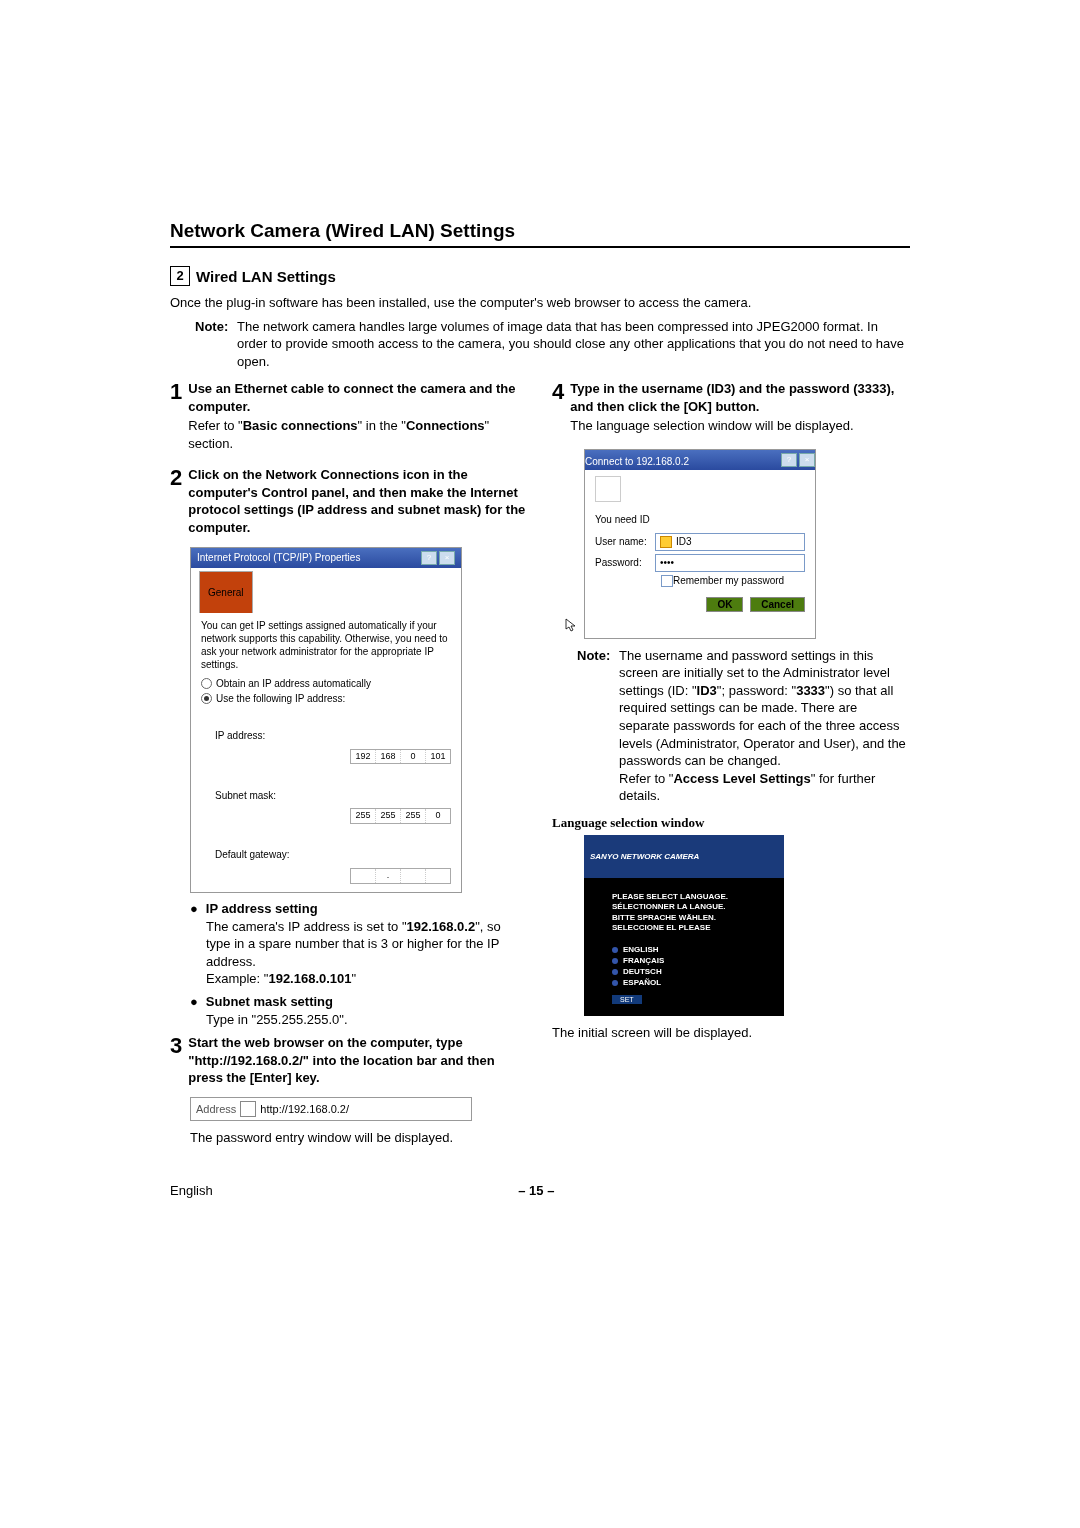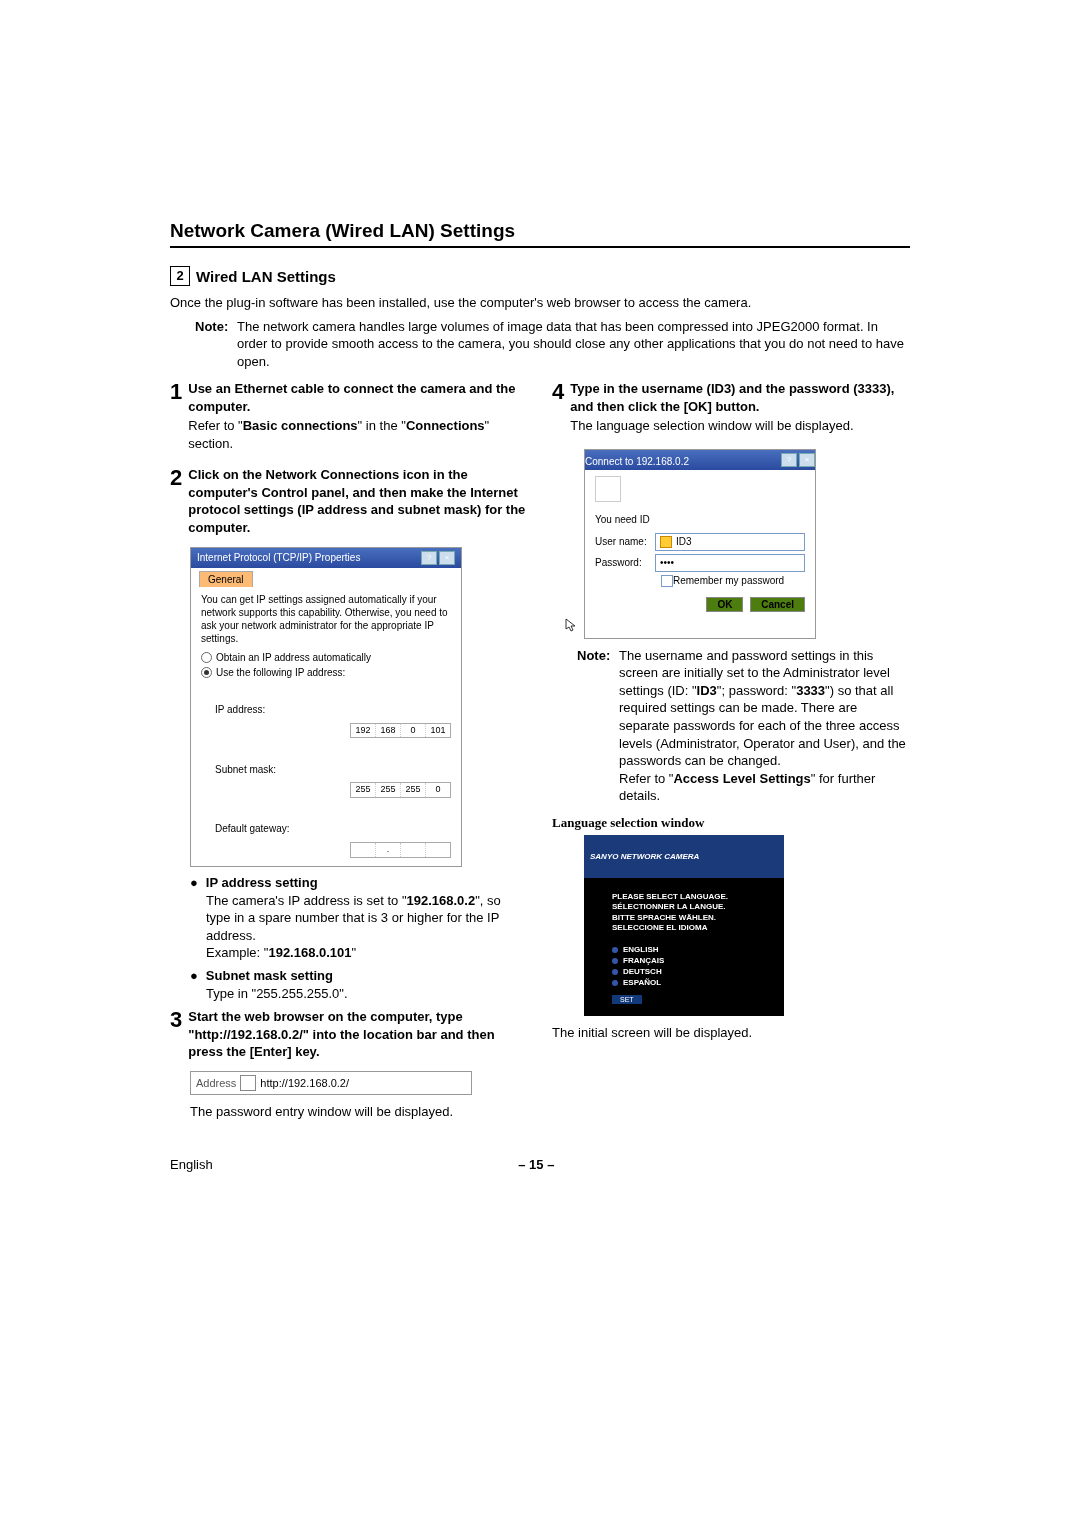--- a/index.html
+++ b/index.html
@@ -116,22 +116,22 @@
     text-align: center;
     line-height: 12px;
   }
   .fig-tcp .tab {
     padding: 3px 8px 0 8px;
   }
   .fig-tcp .tab span {
     display: inline-block;
     border: 1px solid #aaa;
     border-bottom: none;
-    padding: 2px 8px;
-    background: #fdba74;
+    padding: 15px 8px;
+    background: #c2410c;
   }
   .fig-tcp .body {
     padding: 6px 10px;
     line-height: 1.3;
   }
   .radio-row { display: flex; align-items: center; gap: 4px; margin: 2px 0; }
   .radio { width: 9px; height: 9px; border: 1px solid #666; border-radius: 50%; display:inline-block; }
   .radio.sel::after { content:""; display:block; width:5px; height:5px; margin:2px; background:#333; border-radius:50%; }
   .ip-row {
     display: flex;
@@ -423,21 +423,21 @@
       </div>
 
       <div class="lang-caption">Language selection window</div>
 
       <div class="fig-lang">
         <div class="hdr">SANYO NETWORK CAMERA</div>
         <div class="msg">
           <div>PLEASE SELECT LANGUAGE.</div>
           <div>SÉLECTIONNER LA LANGUE.</div>
           <div>BITTE SPRACHE WÄHLEN.</div>
-          <div>SELECCIONE EL IDIOMA</div>
+          <div>SELECCIONE EL PLEASE</div>
         </div>
         <div class="lang-list">
           <div class="lang-item">
               <span class="bul"></span>
               <span>ENGLISH</span>
             </div>
           <div class="lang-item">
               <span class="bul"></span>
               <span>FRANÇAIS</span>
             </div>

